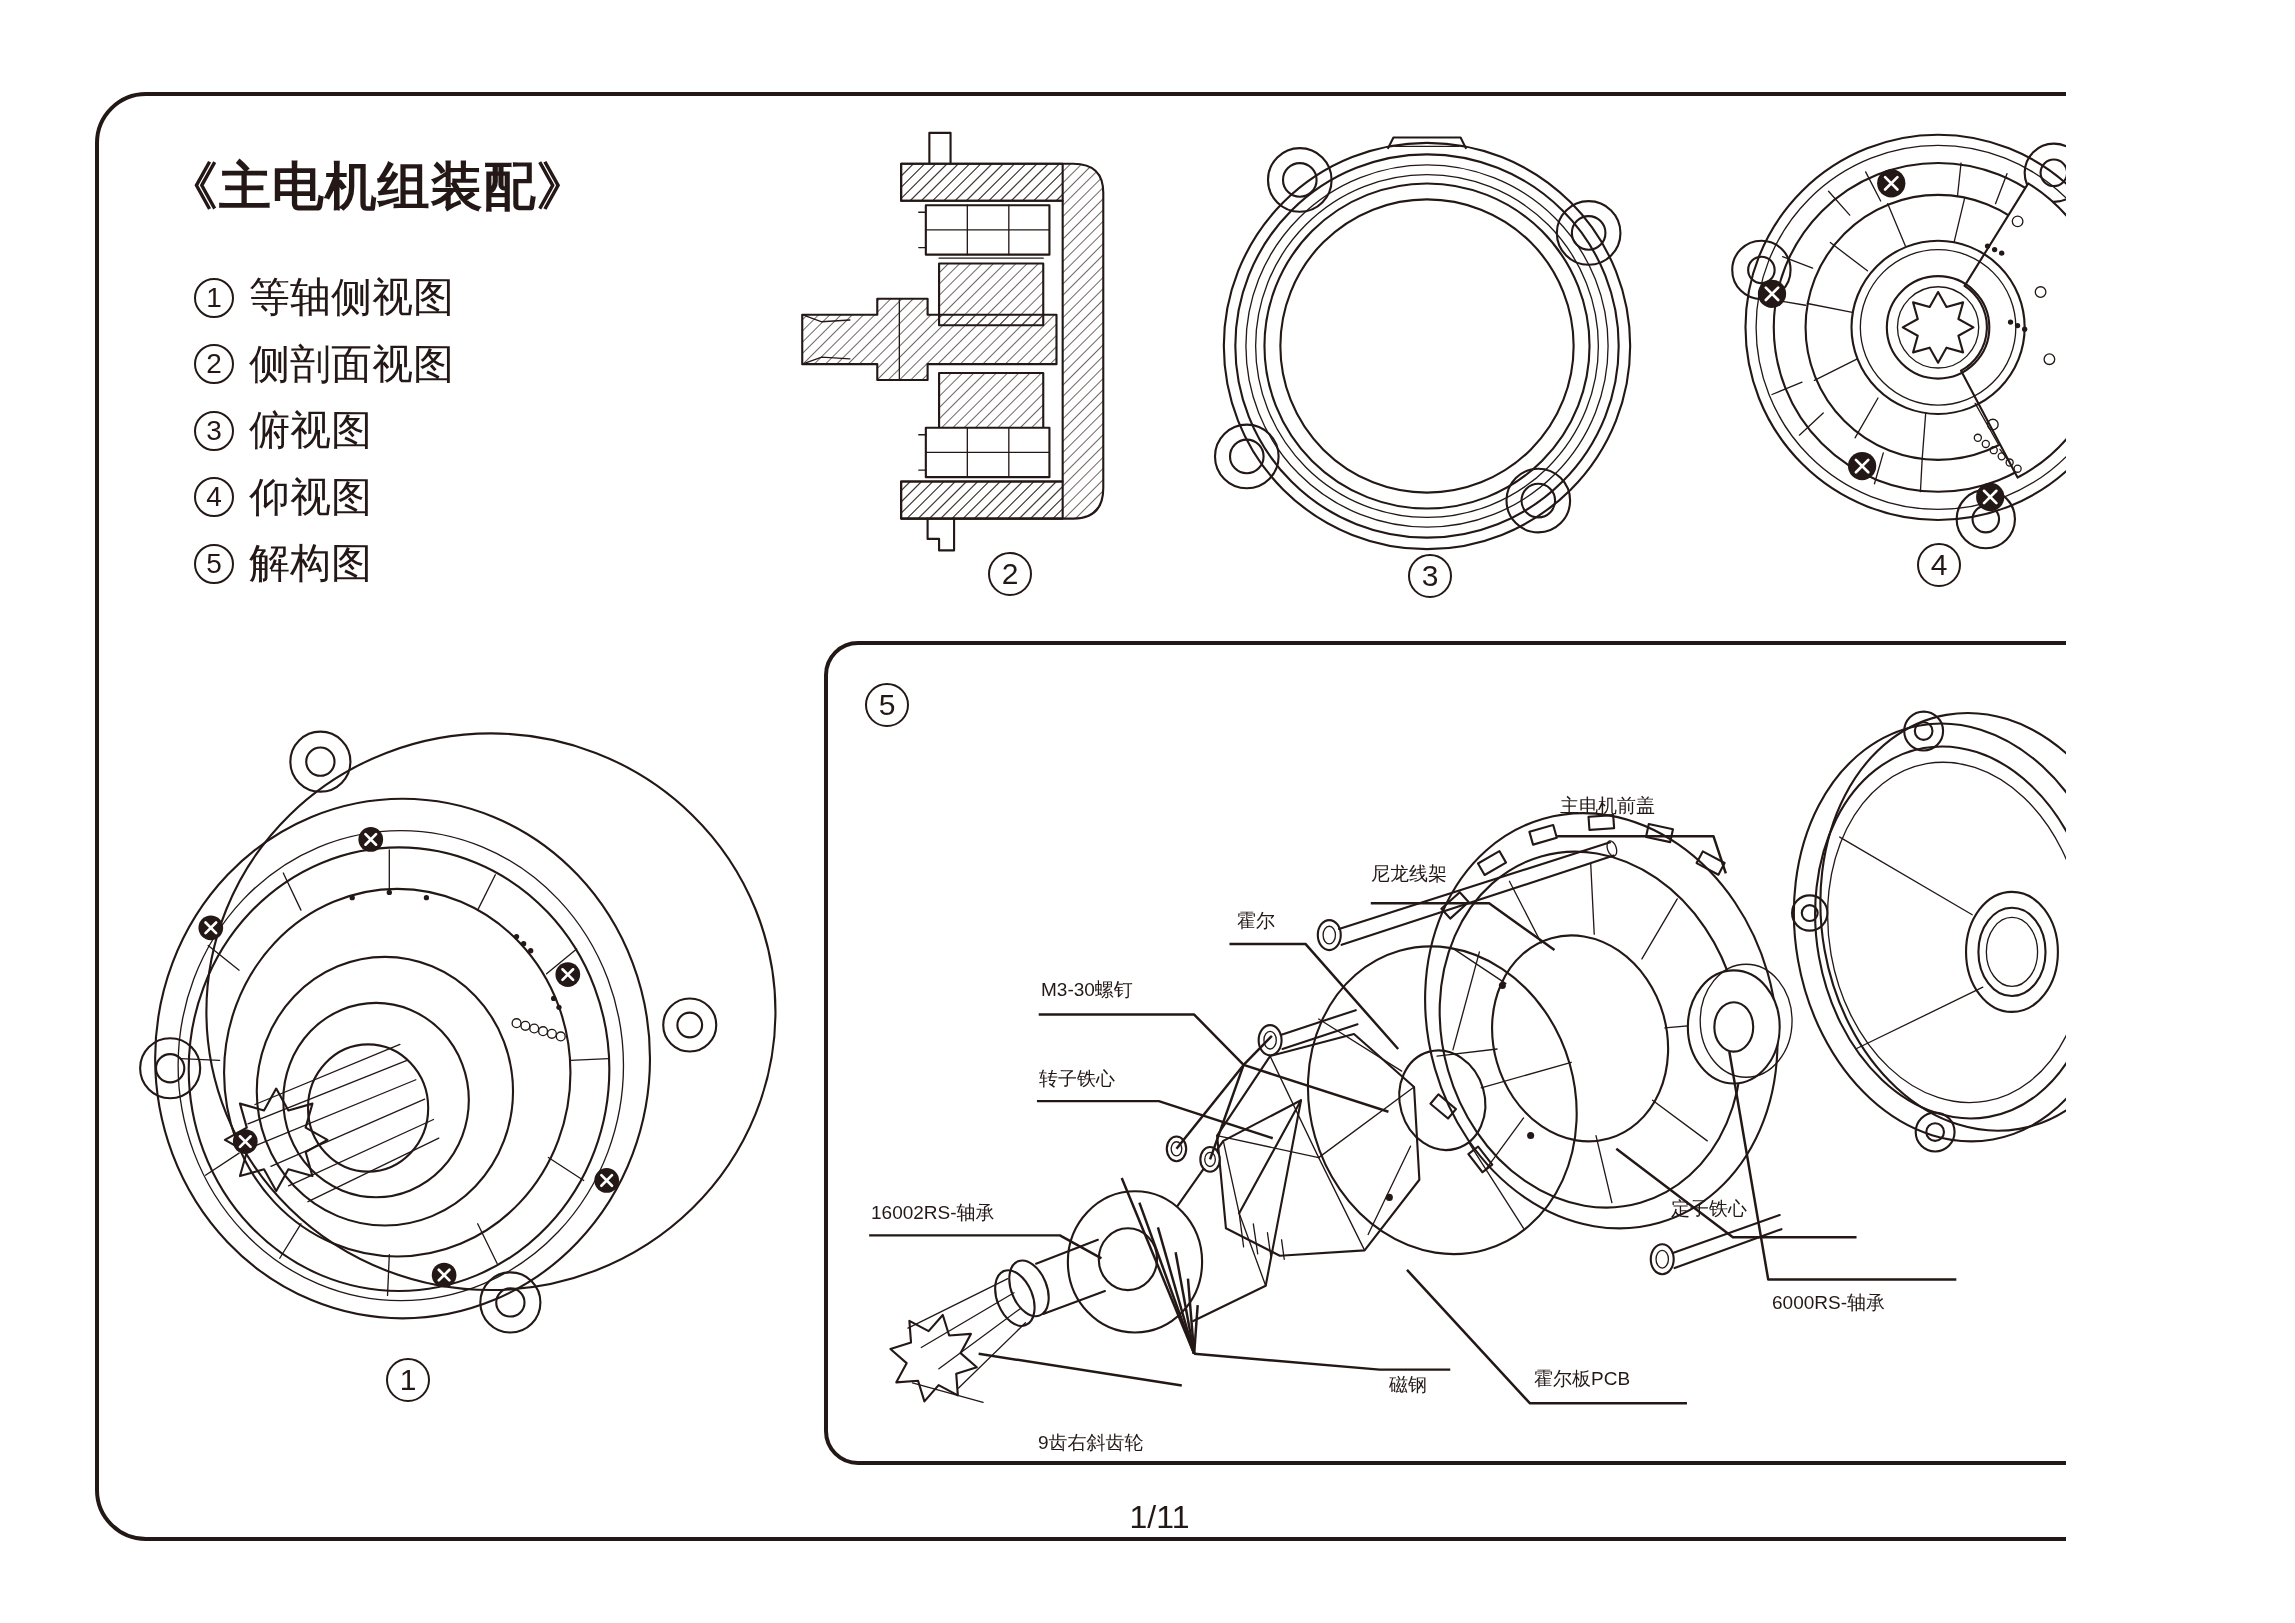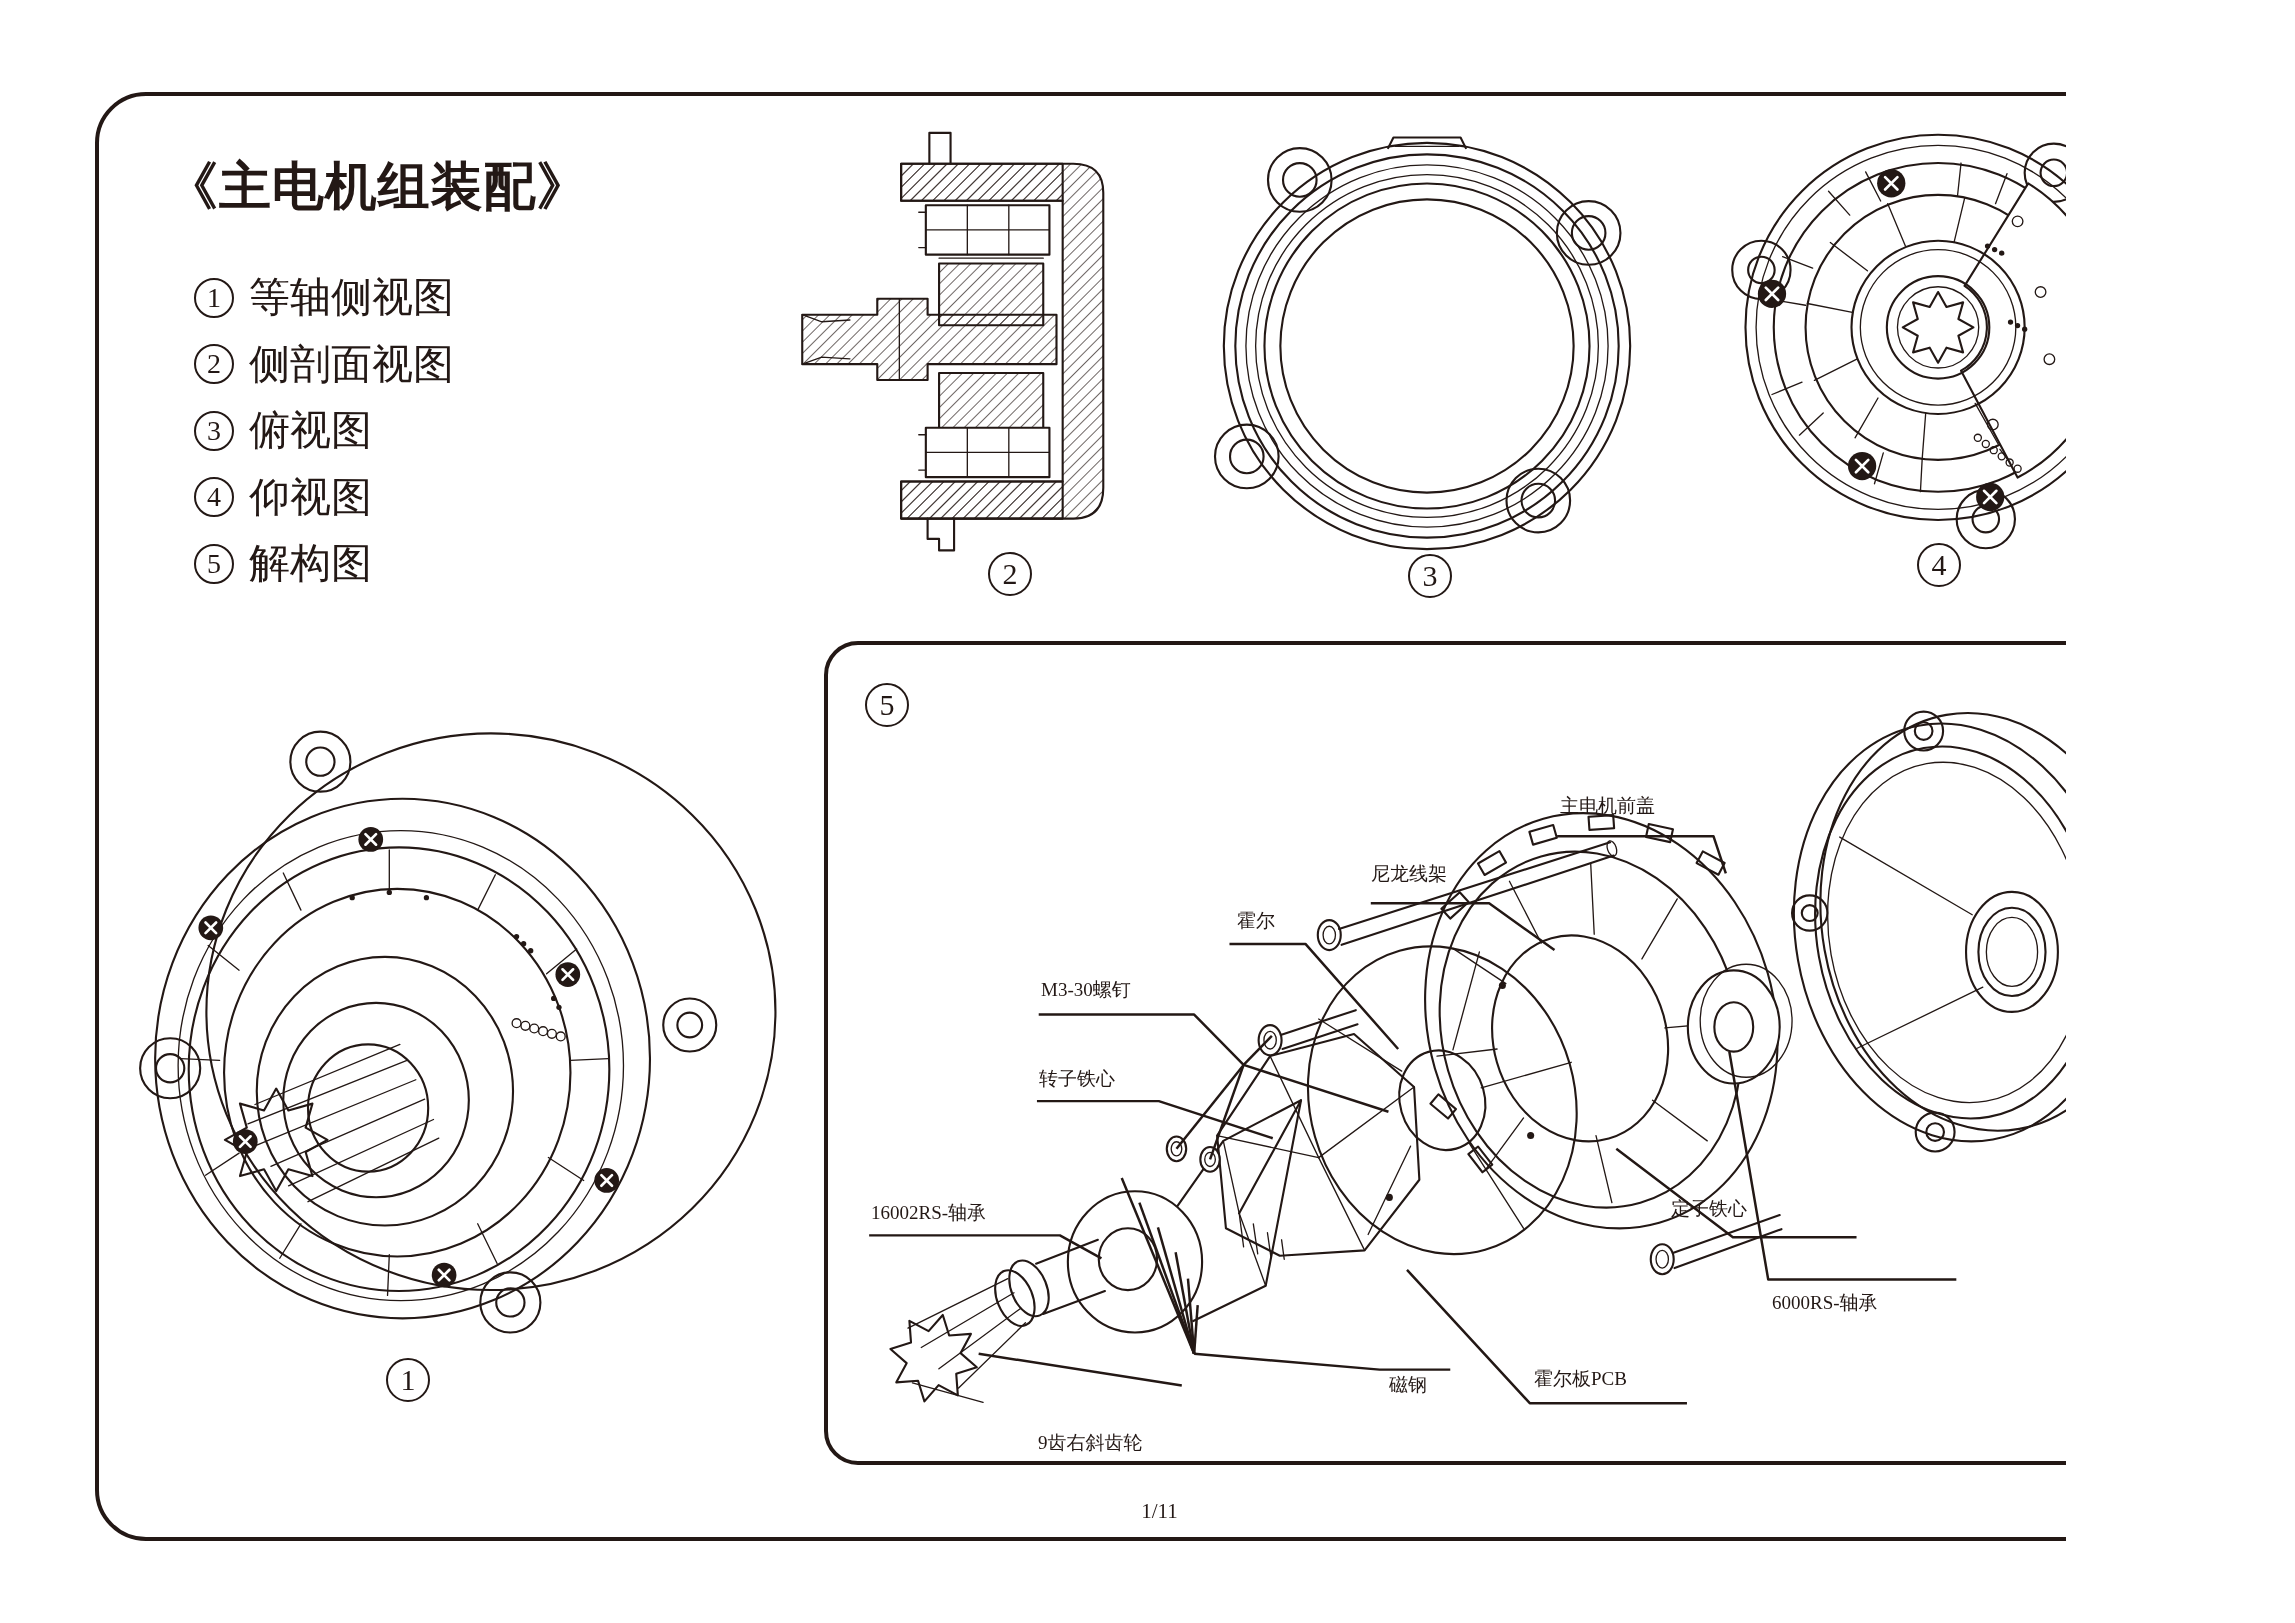--- a/index.html
+++ b/index.html
@@ -1,32 +1,32 @@
 <!DOCTYPE html>
 <html style="font-size:14px"><head>
 <meta charset="utf-8">
 <style>
   html,body{margin:0;padding:0;background:#ffffff;}
   #page{position:relative;width:2066px;height:1623px;background:#ffffff;
-        font-family:Liberation Serif, serif;color:#231815;overflow:hidden;}
+        font-family:Liberation Sans, sans-serif;color:#231815;overflow:hidden;}
   .abs{position:absolute;}
   #frame{left:95px;top:92px;width:2105px;height:1449px;border:4.4px solid #231815;
          border-radius:51px;box-sizing:border-box;}
   #exploded-box{left:824px;top:641px;width:1302px;height:824px;border:4.4px solid #231815;
          border-radius:34px;box-sizing:border-box;}
   .title{left:166px;top:152px;font-size:52px;font-weight:bold;letter-spacing:0.9px;}
   .legend{left:194px;top:270px;display:flex;flex-direction:column;gap:11.5px;}
   .legend-item{display:flex;align-items:center;gap:15px;font-size:41px;}
   .ring{display:inline-flex;align-items:center;justify-content:center;
         border:2.2px solid #231815;border-radius:50%;box-sizing:border-box;background:#fff;}
   .legend-item .ring{width:40px;height:40px;font-size:28px;flex:0 0 40px;}
   .marker{width:44px;height:44px;font-size:30px;transform:translate(-50%,-50%);position:absolute;}
   .callout{position:absolute;font-size:19px;white-space:nowrap;}
   .footer-note{left:1590px;top:1410px;width:508px;text-align:right;font-size:29px;white-space:nowrap;}
-  .page-num{left:1089px;top:1499px;width:141px;text-align:center;font-size:21px;}
+  .page-num{left:1089px;top:1499px;width:141px;text-align:center;font-size:32px;}
   svg{position:absolute;overflow:visible;}
   .ln{stroke:#231815;stroke-width:2.4;fill:none;stroke-linecap:round;stroke-linejoin:round;}
   .fn{stroke:#231815;stroke-width:1.5;fill:none;stroke-linecap:round;}
   .ld{stroke:#231815;stroke-width:2.8;fill:none;stroke-linejoin:round;}
   .wh{fill:#ffffff;stroke:#231815;stroke-width:2.4;stroke-linejoin:round;}
   .hp{fill:url(#hatch);stroke:#231815;stroke-width:2.4;stroke-linejoin:round;}
   .scr{fill:#231815;stroke:none;}
   .scx{stroke:#ffffff;stroke-width:3;fill:none;stroke-linecap:round;}
 </style>
 </head>

